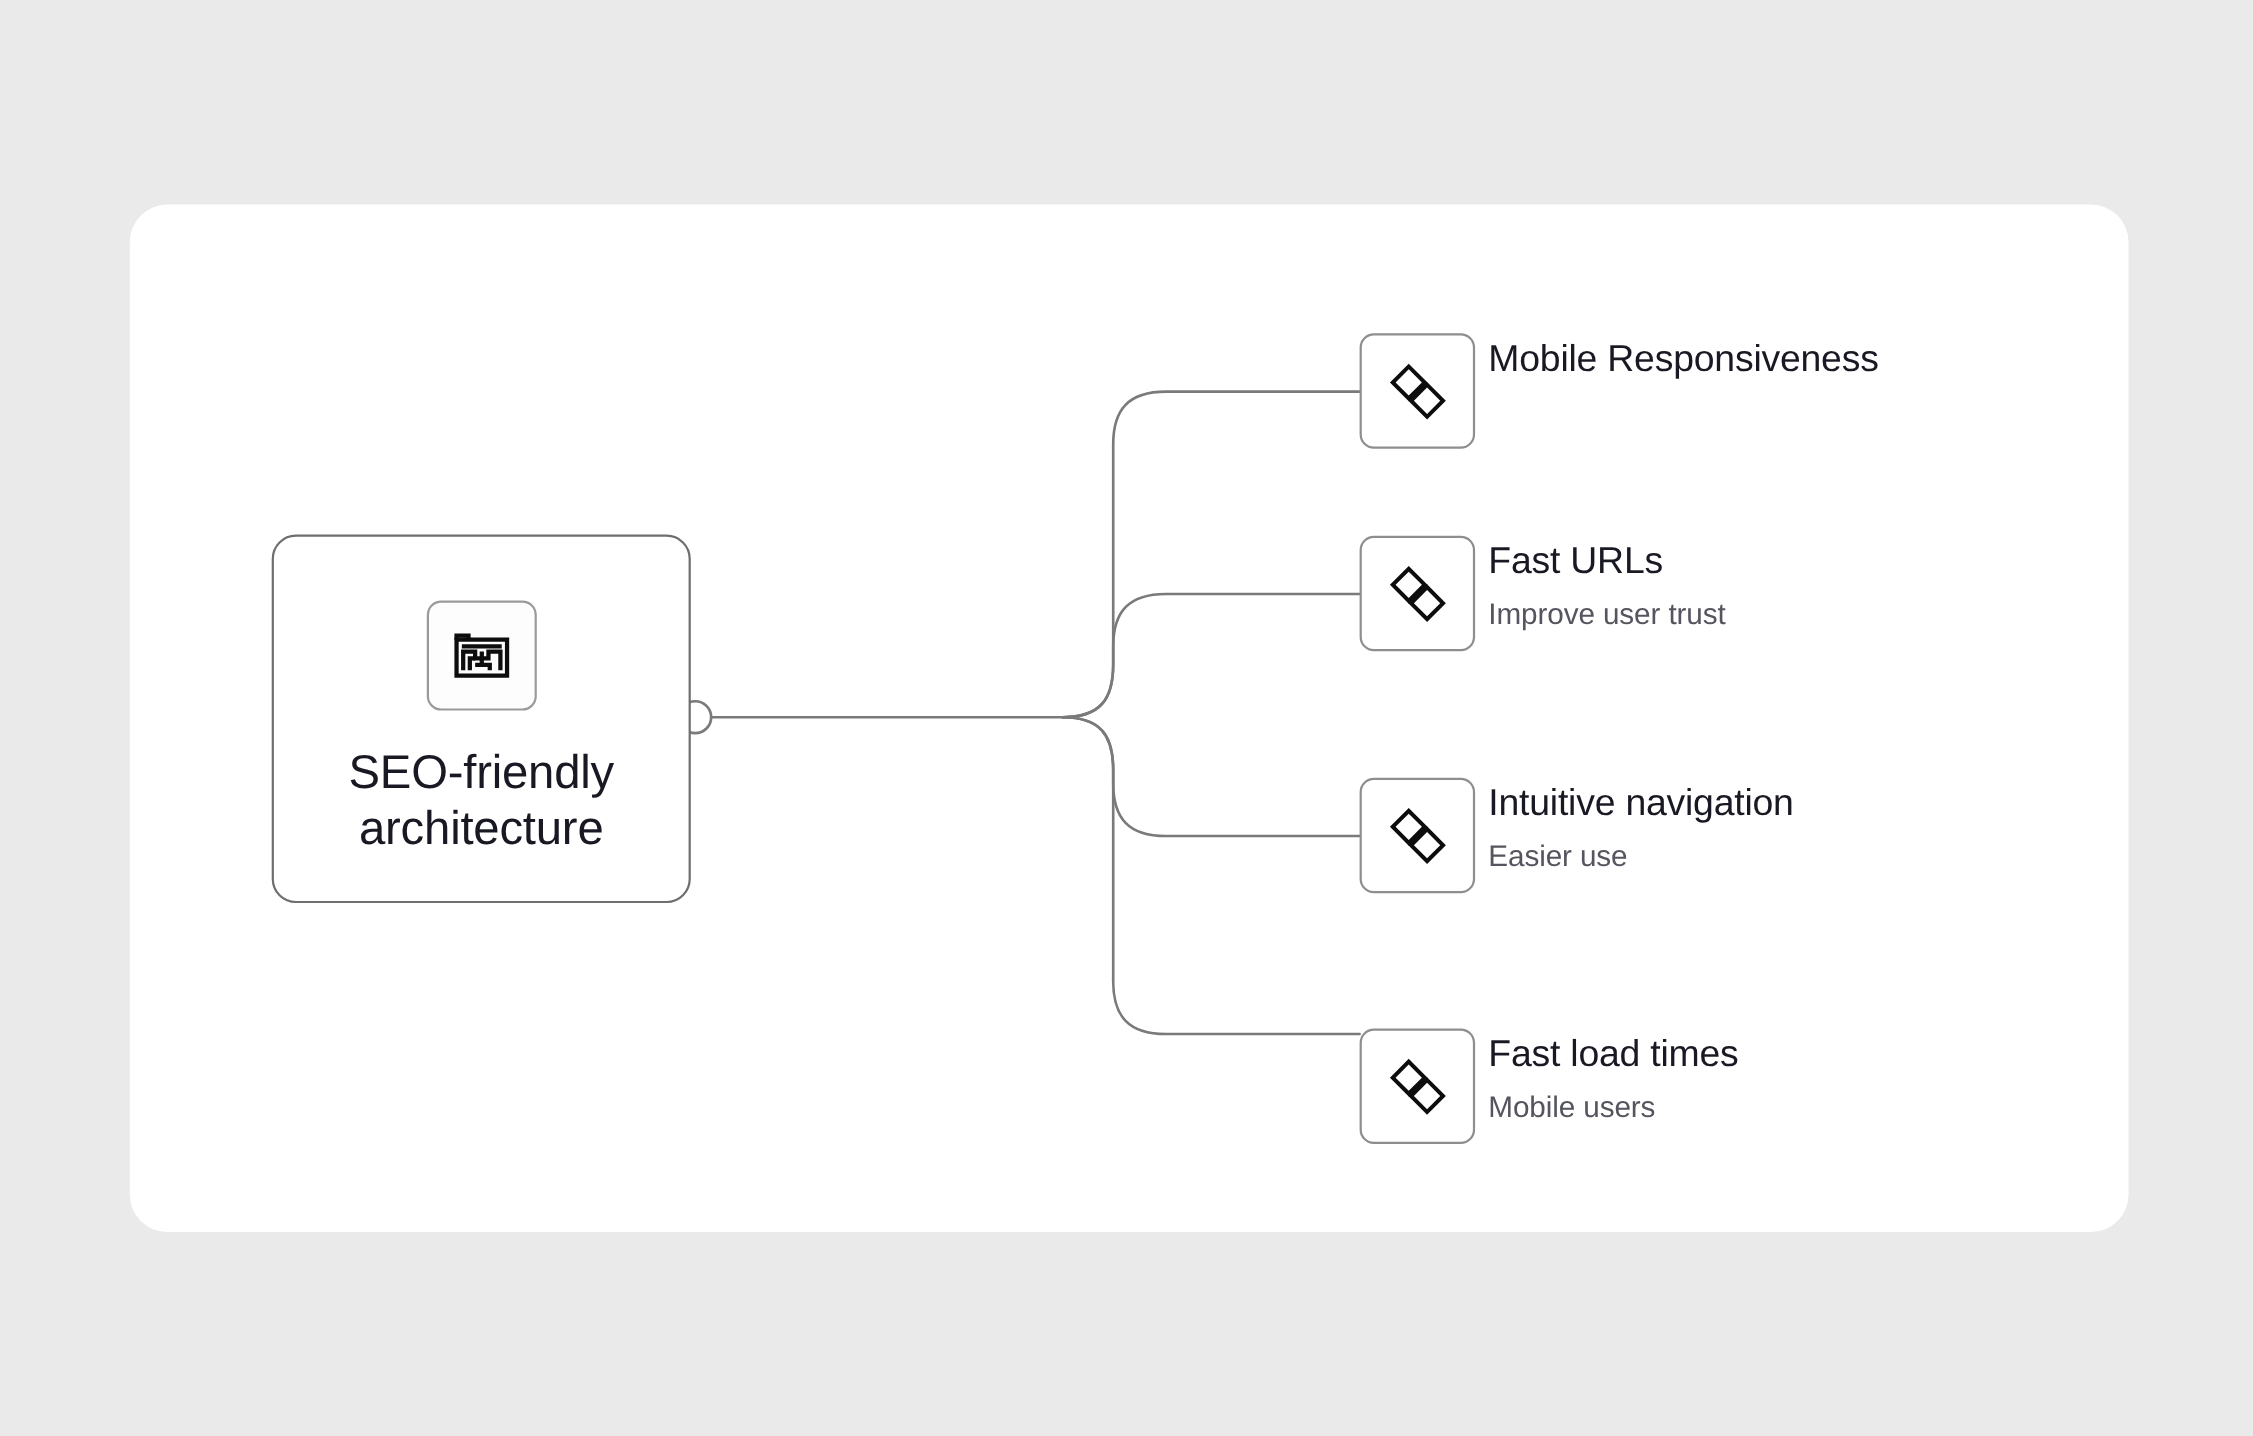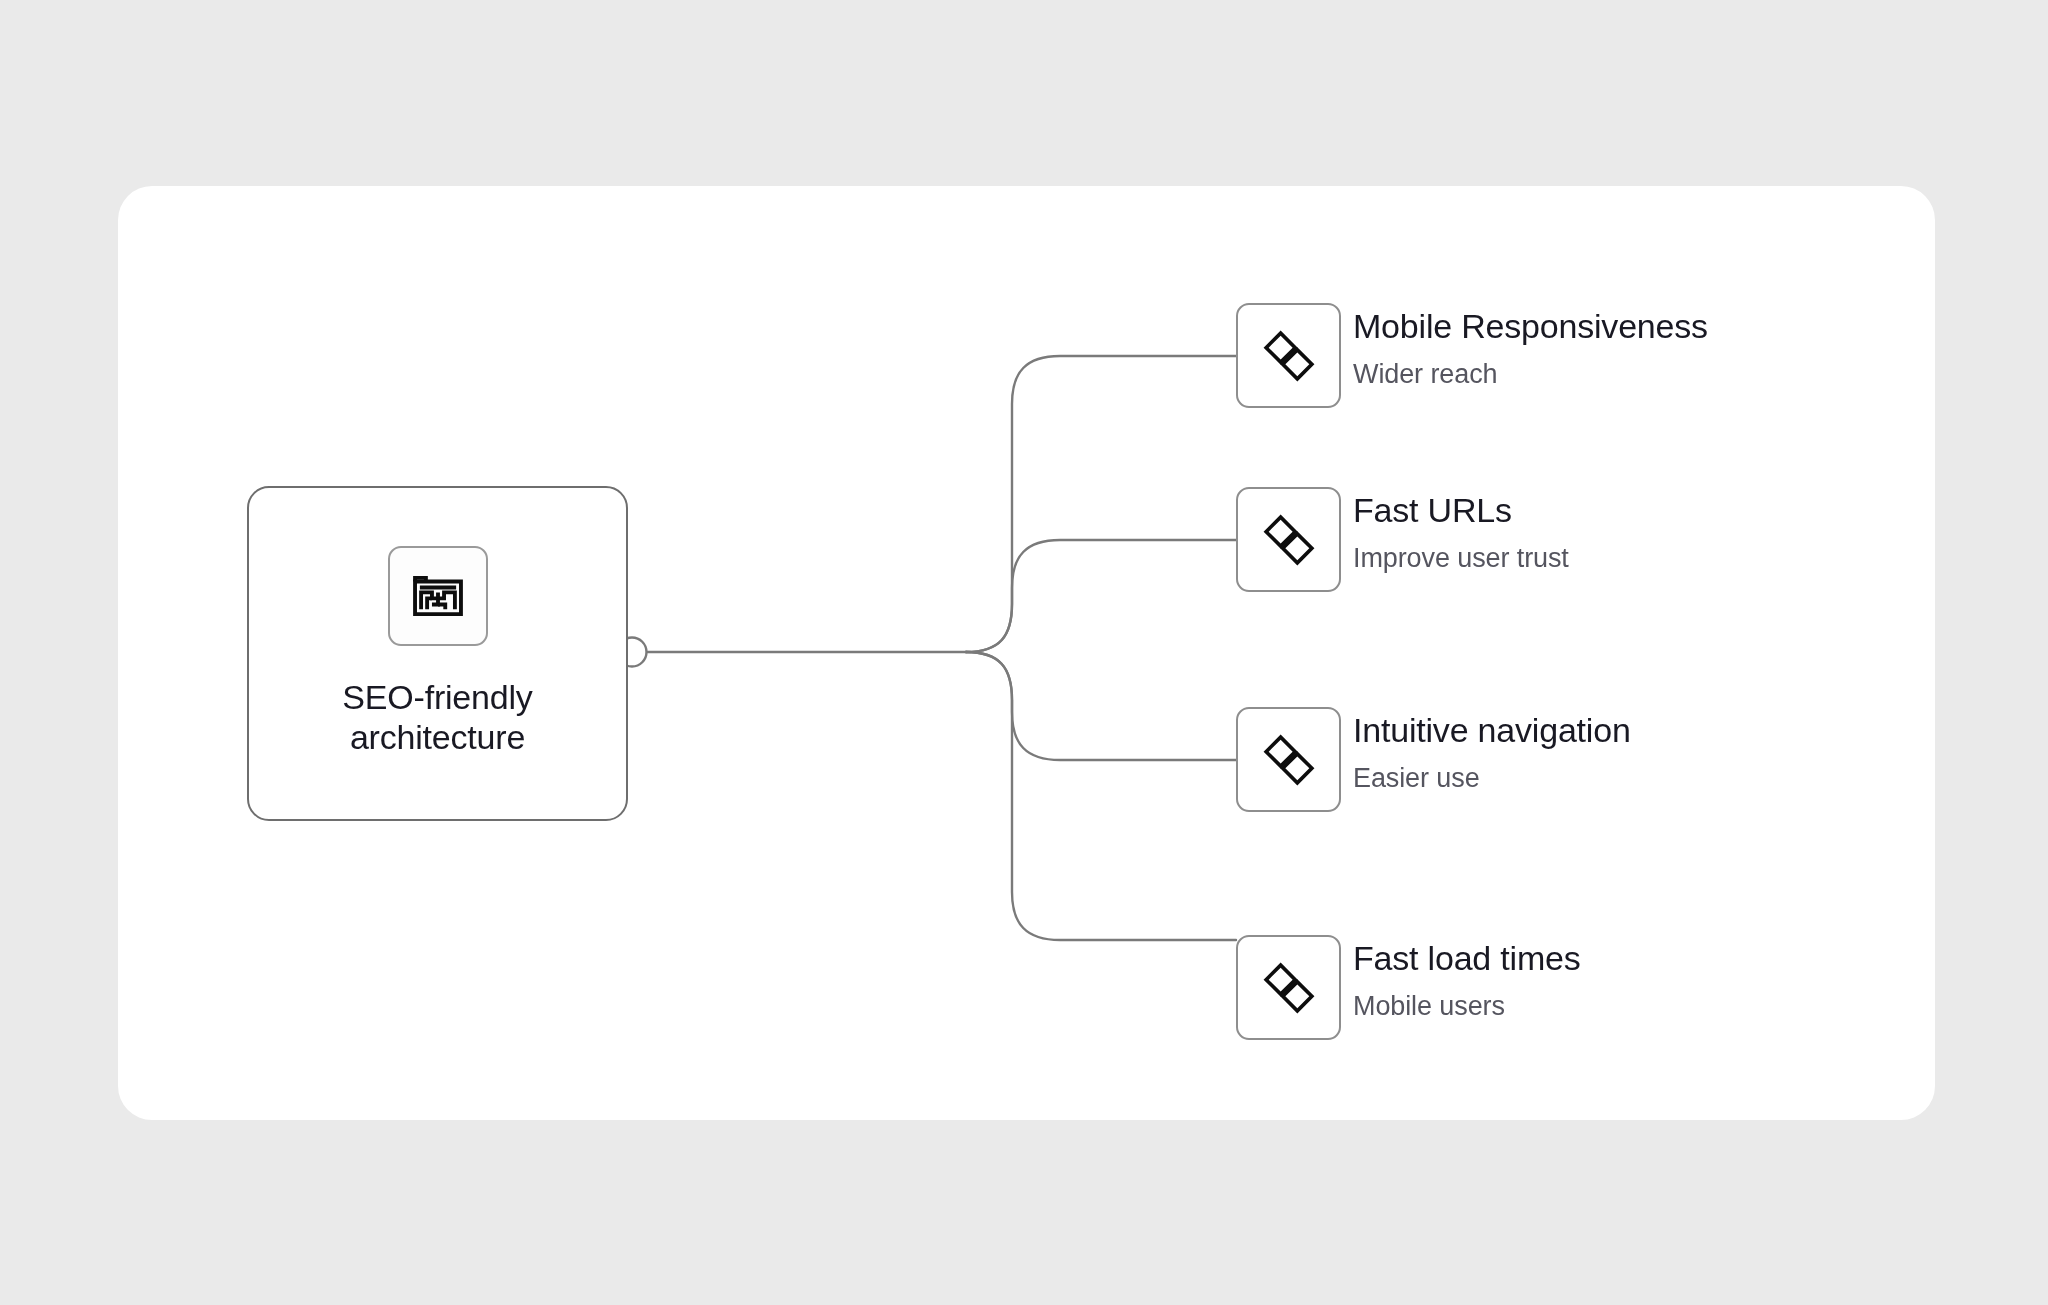--- a/index.html
+++ b/index.html
@@ -35,21 +35,21 @@
   }
   .root-icon-box {
     width:100px; height:100px;
     border:2px solid #9a9a9a;
     border-radius:13px;
     background:#fdfdfd;
     display:flex; align-items:center; justify-content:center;
   }
   .root-label {
     margin-top:31px;
-    font-size:34px;
+    font-size:43px;
     line-height:1.18;
     color:#191923;
     text-align:center;
     letter-spacing:-0.2px;
     font-weight:400;
     max-width:330px;
   }
 
   
   .branch {
@@ -127,21 +127,20 @@
 
   <div class="branch" style="top:303px;">
     <div class="branch-icon-box">
       <svg width="58" height="58" viewBox="0 0 48 48" fill="none" stroke="#0d0d0d" stroke-width="3" stroke-linejoin="miter">
         <rect x="8.6" y="8.6" width="17" height="17" transform="rotate(45 17.1 17.1)"></rect>
         <rect x="22.4" y="22.4" width="17" height="17" transform="rotate(45 30.9 30.9)"></rect>
       </svg>
     </div>
     <div class="branch-text">
       <div class="branch-title">Mobile Responsiveness</div>
-      <div class="branch-sub">Wider reach</div>
     </div>
   </div>
 
   <div class="branch" style="top:487px;">
     <div class="branch-icon-box">
       <svg width="58" height="58" viewBox="0 0 48 48" fill="none" stroke="#0d0d0d" stroke-width="3" stroke-linejoin="miter">
         <rect x="8.6" y="8.6" width="17" height="17" transform="rotate(45 17.1 17.1)"></rect>
         <rect x="22.4" y="22.4" width="17" height="17" transform="rotate(45 30.9 30.9)"></rect>
       </svg>
     </div>

